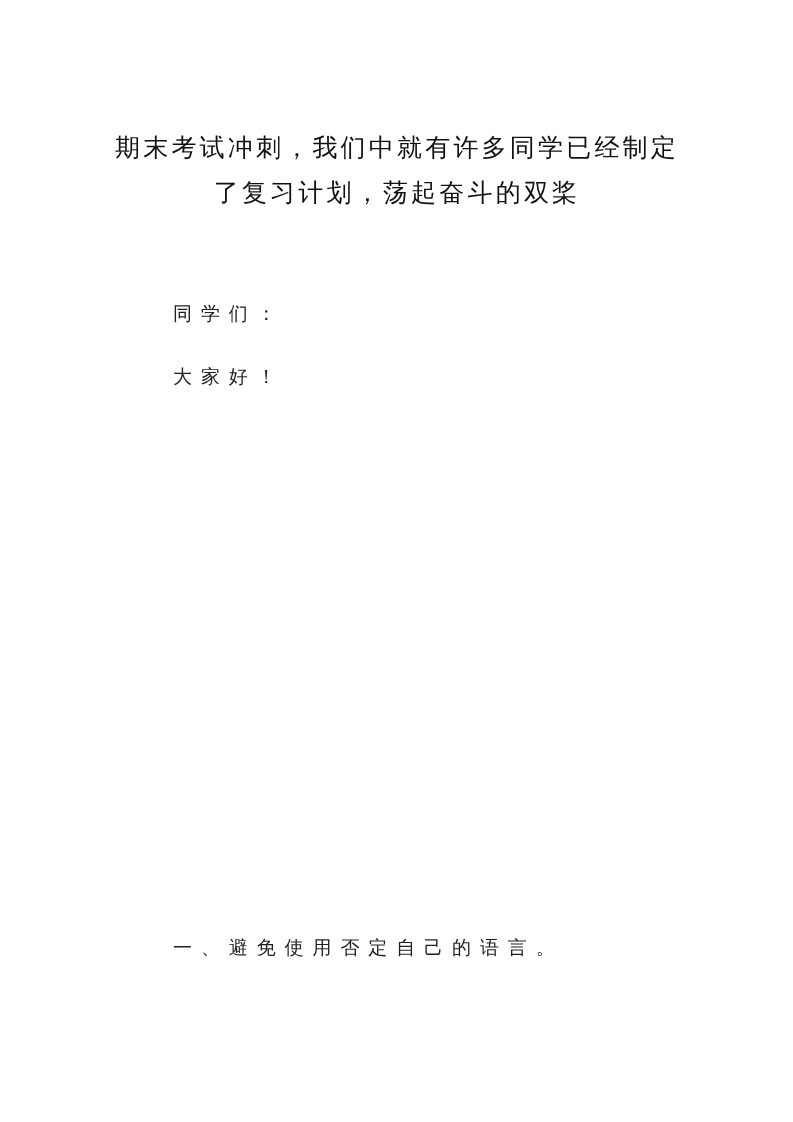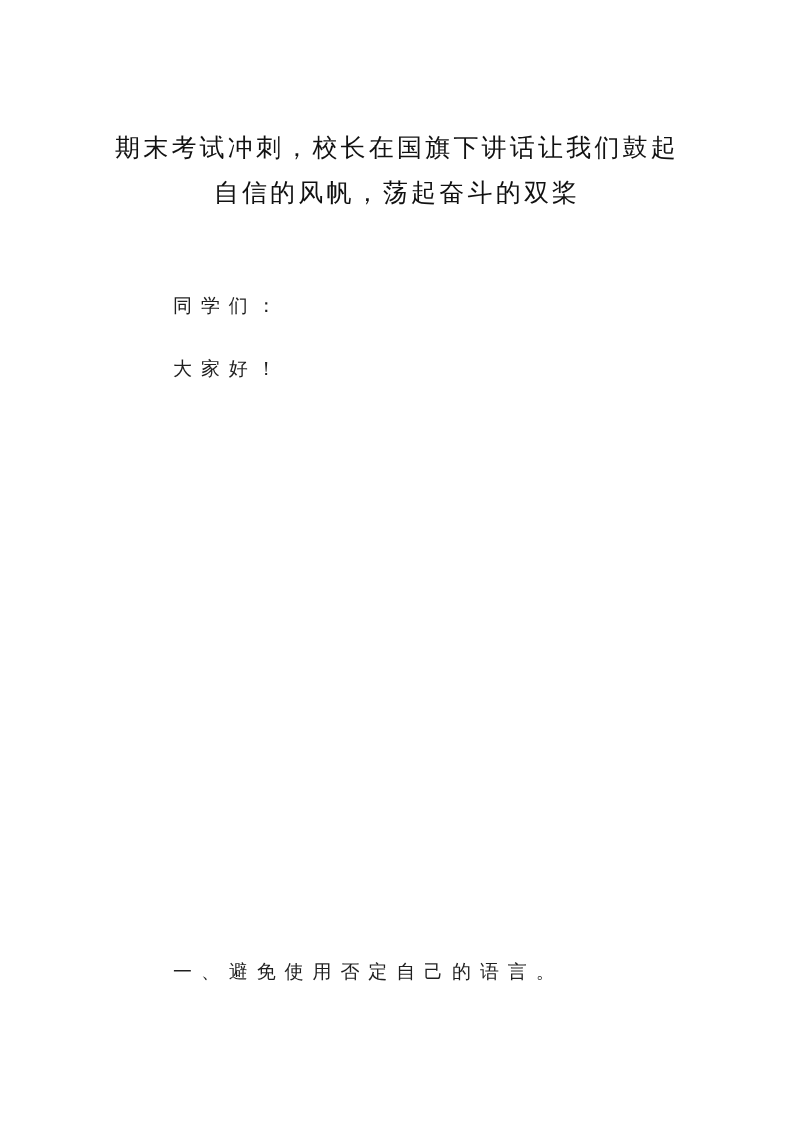--- a/index.html
+++ b/index.html
@@ -4,24 +4,24 @@
 <style>
   html, body { margin:0; padding:0; background:#ffffff; }
   body { width:793px; height:1122px; position:relative; overflow:hidden;
          font-family: "DejaVu Sans", "Liberation Sans", sans-serif; color:#1a1a1a; }
   .page { position:absolute; left:0; top:0; width:793px; height:1122px; background:#fff; }
   .title { position:absolute; left:112px; width:570px; top:125px;
            font-size:25px; line-height:45px; text-align:center; letter-spacing:3.2px;
            color:#111; font-family: "DejaVu Serif", "Liberation Serif", serif; }
   .para { position:absolute; left:117px; width:565px; font-size:19px; line-height:36px;
           letter-spacing:8.9px; color:#1f1f1f; text-align:justify; }
-  .indent { text-indent:56px; }
+  .indent { text-indent:56px;margin-top:8px; }
 </style>
 </head>
 <body>
 
 <div class="page">
-  <div class="title">期末考试冲刺，校长在国旗下讲话让我们鼓起自信的风帆，荡起奋斗的双桨</div>
+  <div class="title">期末考试冲刺，我们中就有许多同学已经制定了复习计划，荡起奋斗的双桨</div>
 
   <div class="para indent" style="top:287px;">同学们：</div>
   <div class="para indent" style="top:350px;">大家好！</div>
-  <div class="para indent" style="top:953px;">一、避免使用否定自己的语言。</div>
+  <div class="para indent" style="top:921px;">一、避免使用否定自己的语言。</div>
 </div>
 
 </body></html>

